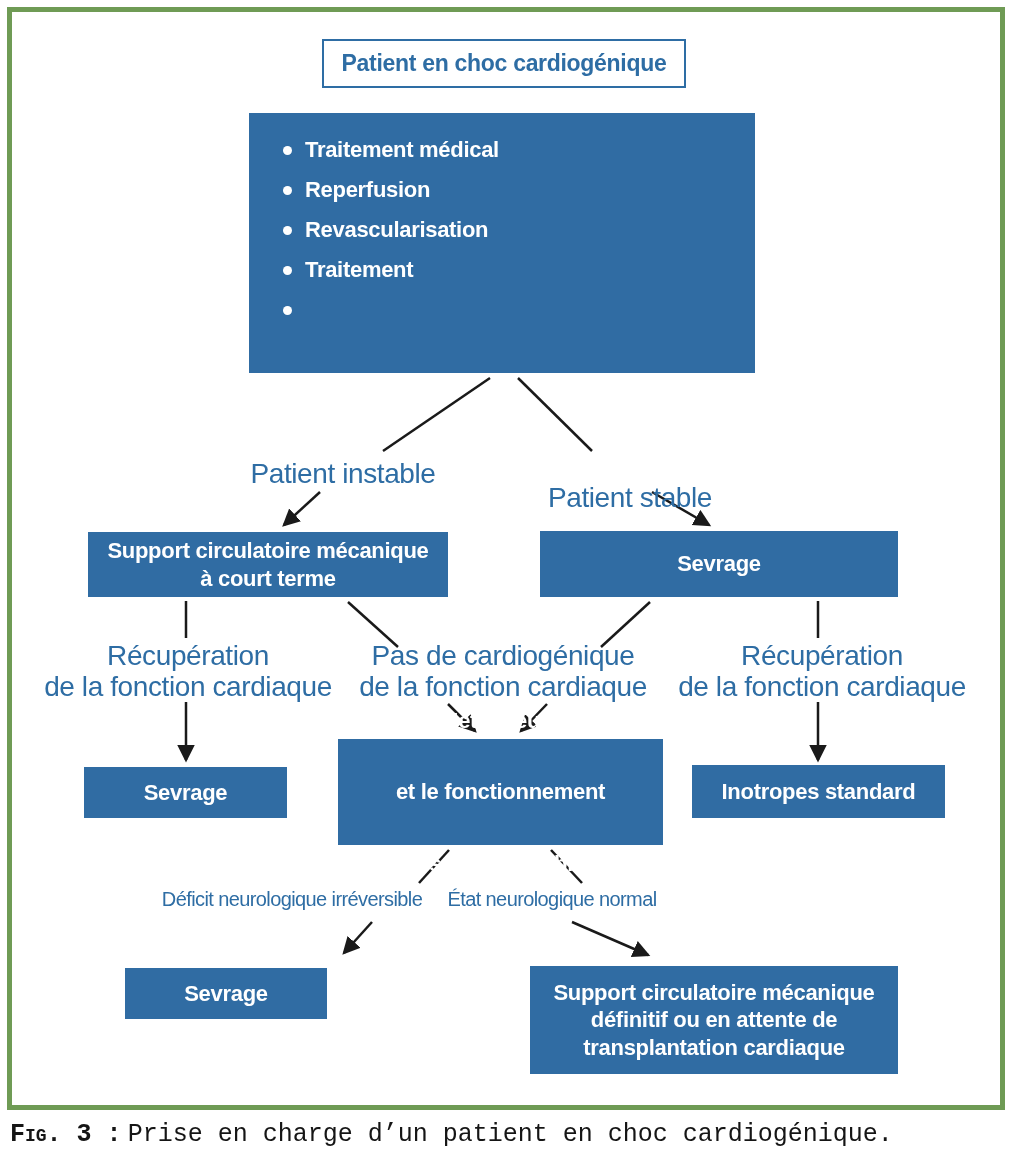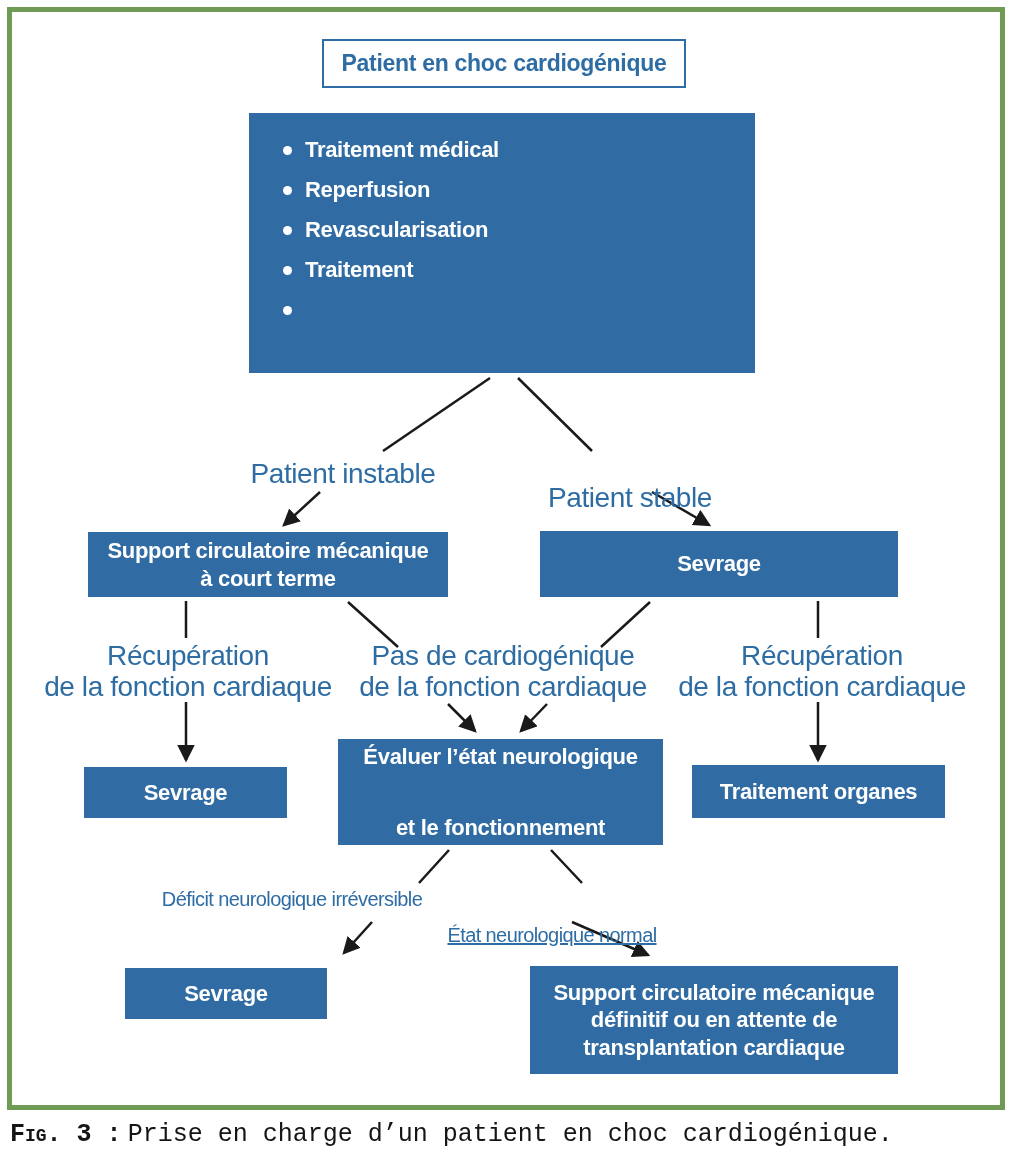--- a/index.html
+++ b/index.html
@@ -130,29 +130,30 @@
     <span class="ln">Récupération</span>
     <span class="ln">de la fonction cardiaque</span>
   </div>
 
   <div class="bluebox" style="left:84px;top:767px;width:203px;height:51px;">
     <span class="ln">Sevrage</span>
   </div>
   <div class="bluebox" style="left:338px;top:739px;width:325px;height:106px;gap:44px;">
     <span class="ln">Évaluer l’état neurologique</span>
     <span class="ln">et le fonctionnement</span>
+    <span class="ln">des organes cibles</span>
   </div>
   <div class="bluebox" style="left:692px;top:765px;width:253px;height:53px;">
-    <span class="ln">Traitement organes</span>
+    <span class="ln">Inotropes standard</span>
   </div>
 
   <div class="blabel small" style="left:292px;top:884px;">
     <span class="ln">Déficit neurologique irréversible</span>
   </div>
-  <div class="blabel small" style="left:552px;top:920px;text-decoration:underline;">
+  <div class="blabel small" style="left:552px;top:884px;">
     <span class="ln">État neurologique normal</span>
   </div>
 
   <div class="bluebox" style="left:125px;top:968px;width:202px;height:51px;">
     <span class="ln">Sevrage</span>
   </div>
   <div class="bluebox" style="left:530px;top:966px;width:368px;height:108px;">
     <span class="ln">Support circulatoire mécanique</span>
     <span class="ln">définitif ou en attente de</span>
     <span class="ln">transplantation cardiaque</span>

